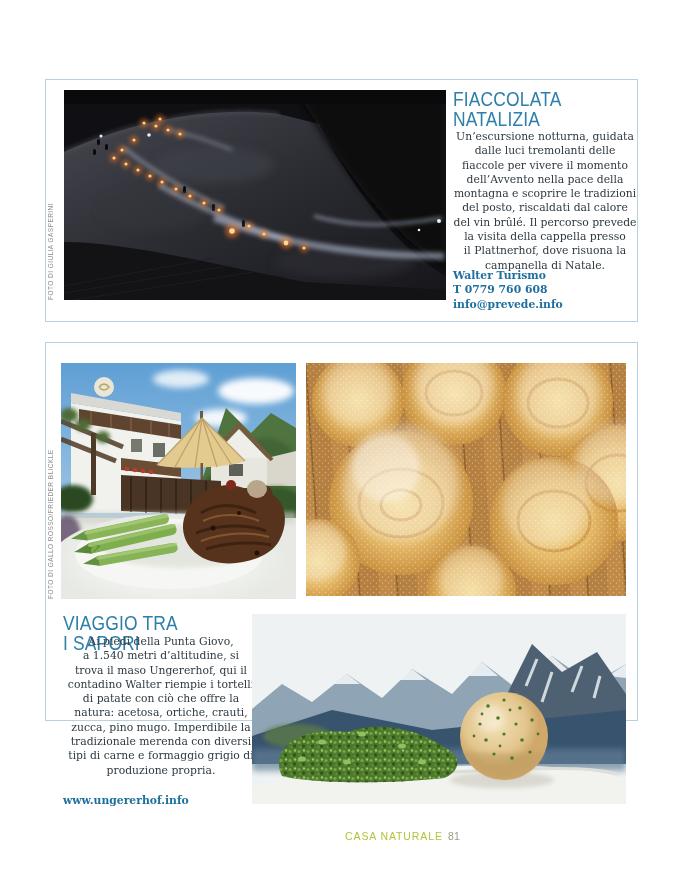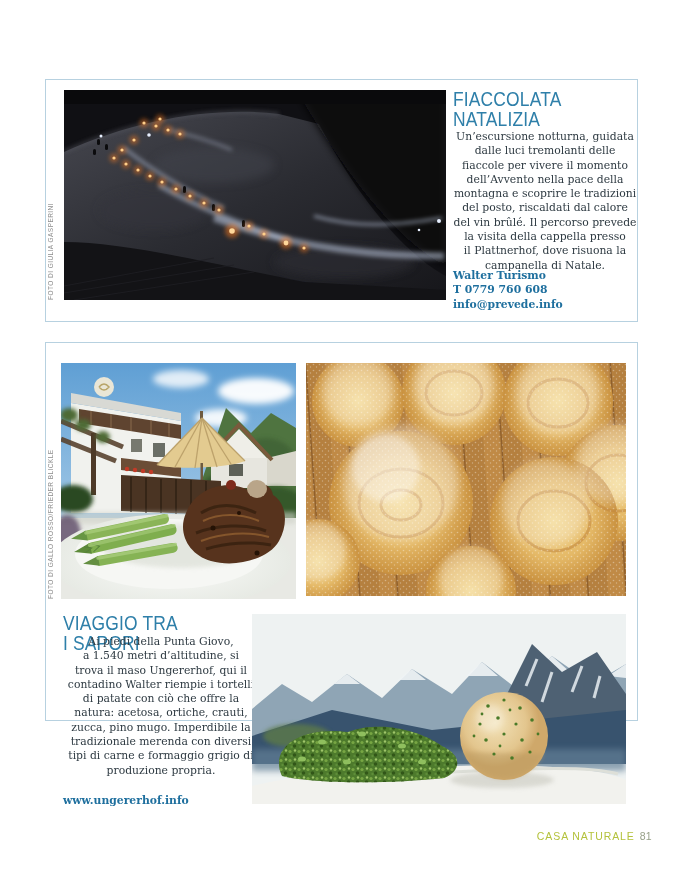--- a/index.html
+++ b/index.html
@@ -12,21 +12,21 @@
           font-size:6.5px;letter-spacing:.45px;color:#8c8c8c;white-space:nowrap;
           font-family:"Liberation Sans",sans-serif;}
   .art-title{position:absolute;color:#2e7fa9;font-size:21px;line-height:20px;font-weight:normal;
              letter-spacing:.2px;white-space:pre-line;transform:scaleX(.83);transform-origin:left top;
              font-family:"Liberation Sans",sans-serif;}
   .art-body{position:absolute;color:#2e3a42;font-size:10.8px;line-height:14.3px;white-space:pre-line;
             font-family:"DejaVu Serif",serif;text-align:center;}
   .contact{position:absolute;color:#1e6f9e;font-size:10.8px;line-height:14.3px;font-weight:bold;
            font-family:"DejaVu Serif",serif;}
   .contact div{margin:0;}
-  .footer{position:absolute;left:345px;top:830px;width:307px;text-align:right;
+  .footer{position:absolute;left:345px;top:830px;width:307px;text-align:left;
           font-size:10.5px;letter-spacing:.9px;color:#b4c23c;}
   .footer .pageno{color:#97a088;margin-left:5px;letter-spacing:.3px;}
 </style>
 </head>
 <body>
 
 <div class="page">
 
   <div class="card" style="left:45px;top:79px;width:593px;height:243px;">
 

